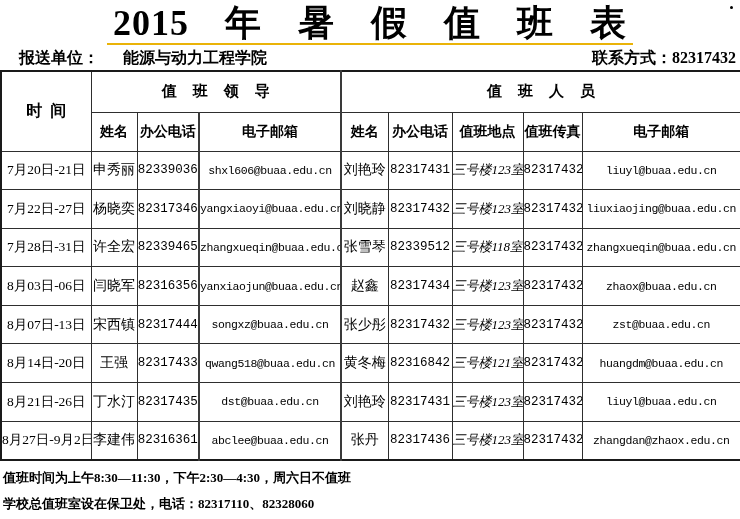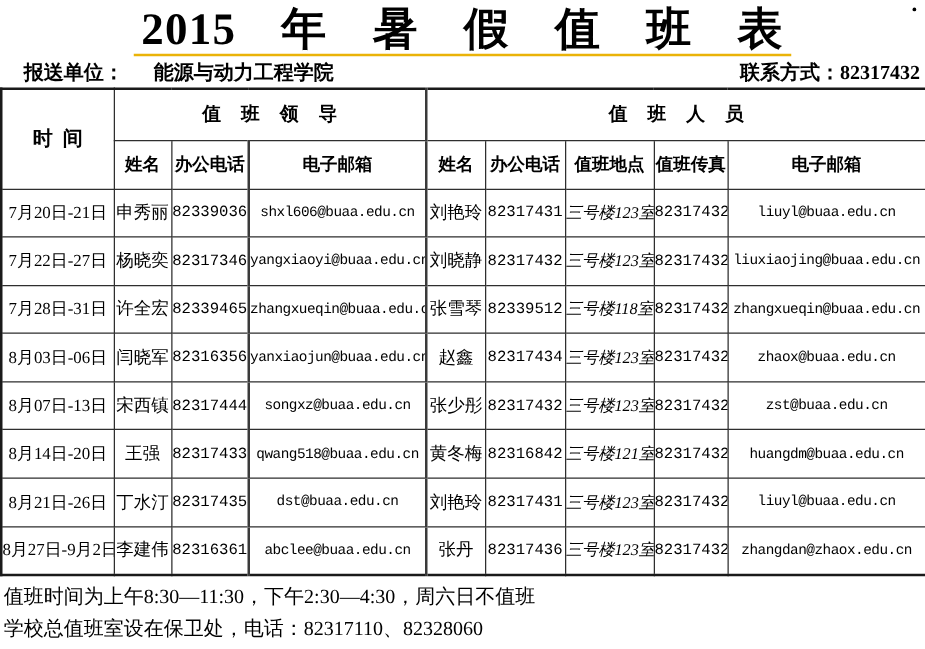--- a/index.html
+++ b/index.html
@@ -44,21 +44,21 @@
   .h-sub{font-size:14px;font-weight:bold;}
   .c-date{font-size:13.5px;text-align:left;padding-left:4px;}
   .c-name{font-size:14px;}
   .c-loc{font-size:13px;font-style:italic;}
   .lat{font-family:"Liberation Mono","DejaVu Sans Mono",monospace;}
   .c-phone{font-size:12.5px;}
   .c-fax{font-size:12.5px;}
   .c-email{font-size:11.5px;letter-spacing:-0.4px;}
 
   
-  .footer{padding:4px 12px 0 3px;font-size:16px;font-weight:normal;line-height:26px;white-space:nowrap;}
+  .footer{padding:4px 12px 0 3px;font-size:13px;font-weight:bold;line-height:26px;white-space:nowrap;}
 </style>
 </head>
 <body>
 
 <div class="page">
 
   <div class="title-row">
     <span class="title">2015 年 暑 假 值 班 表</span>
     <span class="stray-dot"></span>
   </div>

